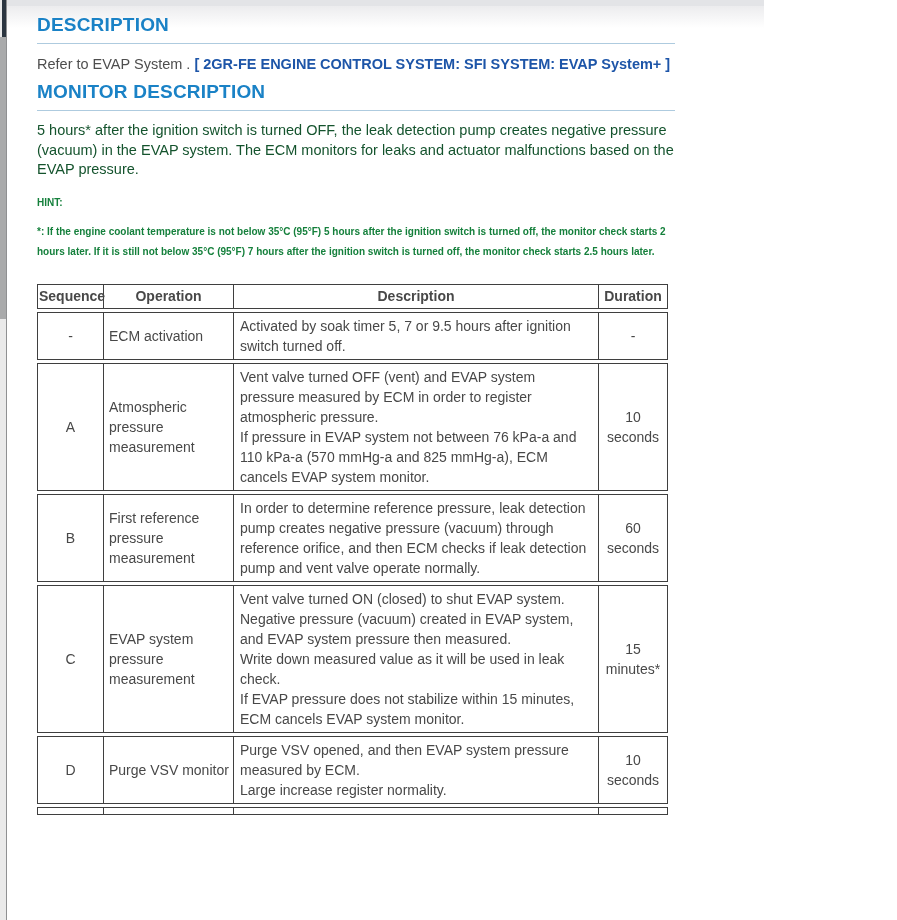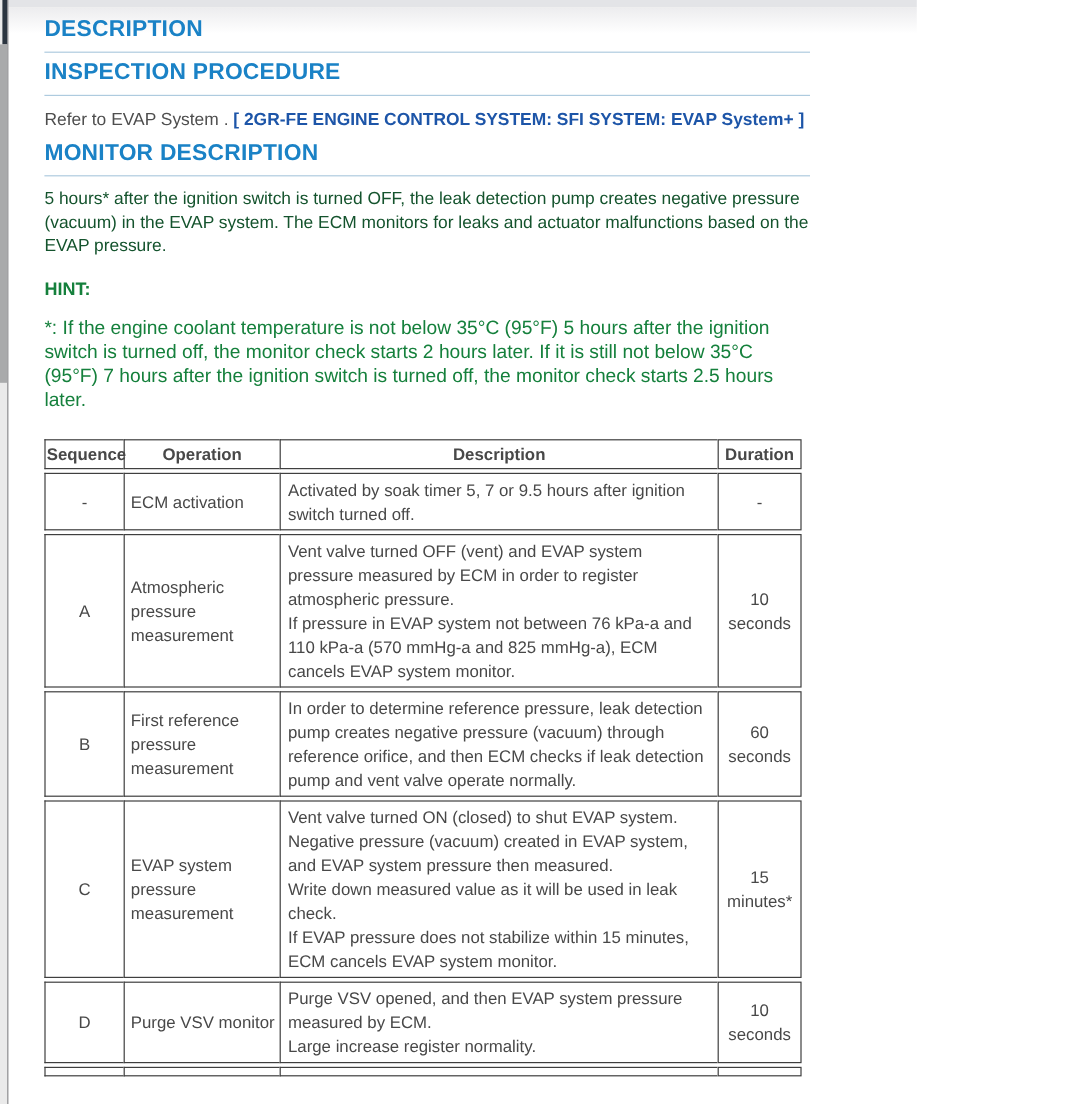--- a/index.html
+++ b/index.html
@@ -20,22 +20,22 @@
   .content{position:absolute;left:37px;top:8px;width:638px;}
 
   h2.sec{
     font-size:19px;font-weight:700;letter-spacing:.2px;color:#1a82c6;margin:0;
     padding:6px 0 7px 0;border-bottom:1px solid #aecbdf;
   }
   .sec-gap{margin-top:20px;}
   p.body{font-size:14.5px;line-height:21px;margin:10px 0 0 0;color:#4e4e4e;}
   a.doclink{color:#1d55a8;font-weight:700;text-decoration:none;}
   p.mono-desc{font-size:14.5px;line-height:19.5px;margin:10px 0 0 0;color:#14532d;}
-  .hint-label{font-size:15px;font-weight:700;color:#15803c;margin:17px 0 4px 0;}
-  .hint-text{font-size:16px;font-weight:400;line-height:20px;color:#15803c;margin:14px 0 0 0;}
+  .hint-label{font-size:10px;font-weight:700;color:#15803c;margin:17px 0 4px 0;}
+  .hint-text{font-size:10px;font-weight:700;line-height:20px;color:#15803c;margin:14px 0 0 0;}
 
   table.seq{
     border-collapse:separate;border-spacing:0 3px;table-layout:fixed;
     width:631px;margin-top:19px;font-size:14px;color:#484848;
   }
   table.seq th, table.seq td{
     border-top:1px solid #3f3f3f;border-bottom:1px solid #3f3f3f;border-left:1px solid #3f3f3f;
     box-sizing:border-box;vertical-align:middle;background:#fff;
   }
   table.seq th:last-child, table.seq td:last-child{border-right:1px solid #3f3f3f;}
@@ -58,21 +58,20 @@
 
   <div class="left-strip">
     <div class="strip-dark"></div>
     <div class="strip-thumb"></div>
   </div>
 
   <div class="content">
 
     <h2 class="sec">DESCRIPTION</h2>
 
-    <h2 class="sec sec-gap">INSPECTION PROCEDURE</h2>
     <p class="body"><span>Refer to EVAP System . </span><a class="doclink" href="#">[ 2GR-FE ENGINE CONTROL SYSTEM: SFI SYSTEM: EVAP System+ ]</a></p>
 
     <h2 class="sec sec-gap">MONITOR DESCRIPTION</h2>
     <p class="mono-desc">5 hours* after the ignition switch is turned OFF, the leak detection pump creates negative pressure (vacuum) in the EVAP system. The ECM monitors for leaks and actuator malfunctions based on the EVAP pressure.</p>
     <p class="hint-label">HINT:</p>
     <p class="hint-text">*: If the engine coolant temperature is not below 35°C (95°F) 5 hours after the ignition switch is turned off, the monitor check starts 2 hours later. If it is still not below 35°C (95°F) 7 hours after the ignition switch is turned off, the monitor check starts 2.5 hours later.</p>
 
     <table class="seq">
       <colgroup>
         <col style="width:66px">

